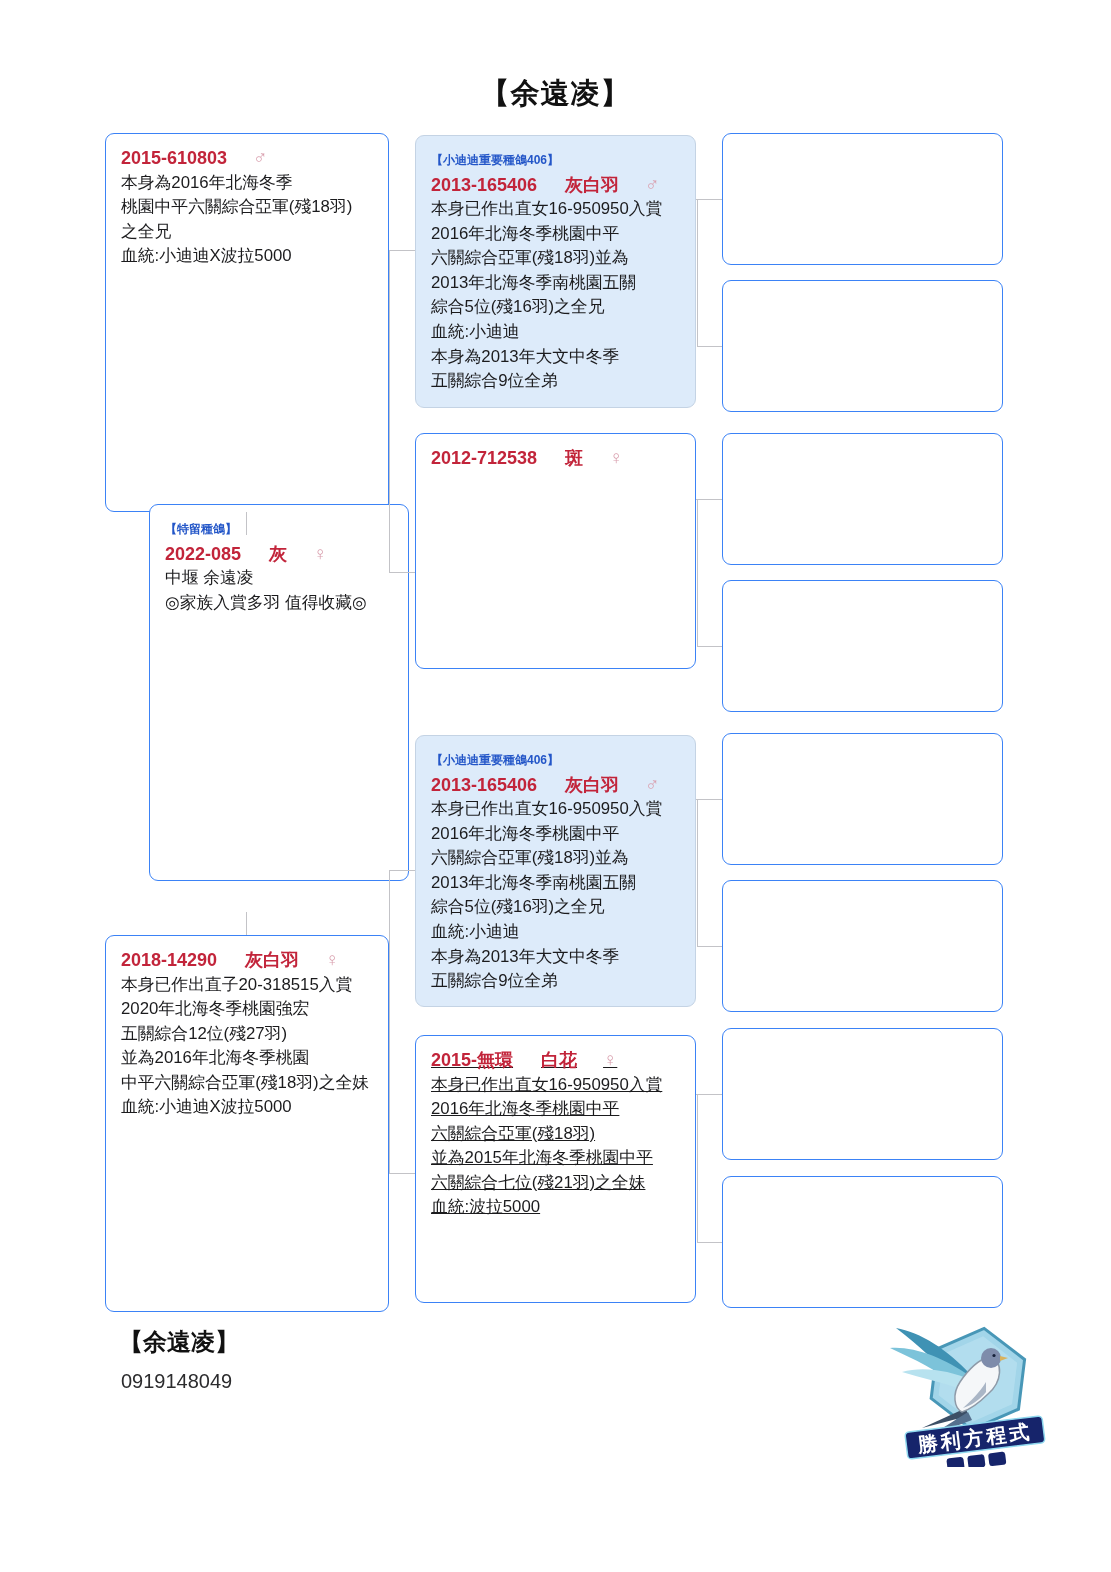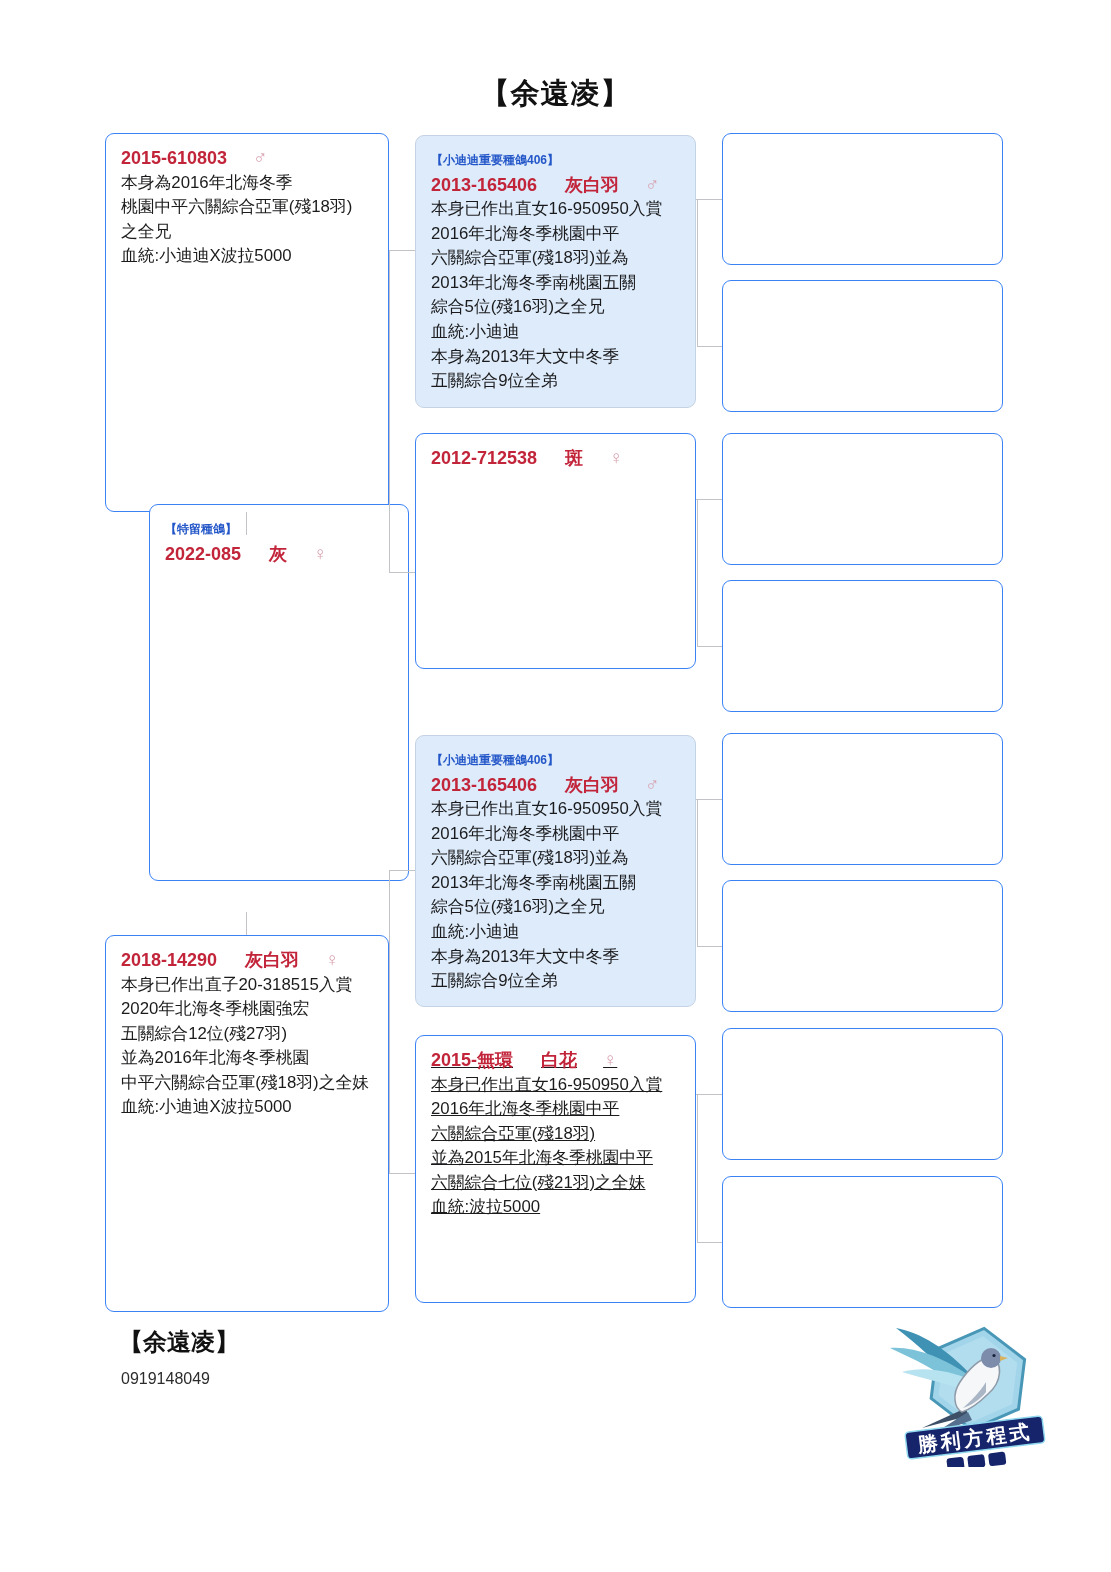--- a/index.html
+++ b/index.html
@@ -20,21 +20,21 @@
   .tag{color:var(--accent-blue);font-weight:bold;font-size:12px;line-height:24.5px;}
   .ringline{font-size:18px;font-weight:bold;color:var(--accent-red);line-height:24.5px;white-space:nowrap;}
   .ringline .cdesc{margin-left:28px;}
   .ringline .cdesc:empty{margin-left:0;}
   .ringline .sex{font-weight:normal;color:var(--sex-pink);margin-left:26px;font-size:19px;}
   .lines{font-size:16.8px;line-height:24.6px;color:#1b1b1d;}
   .hline,.vline{position:absolute;background:#c3c3c7;}
   .hline{height:1px;}
   .vline{width:1px;}
   .footer-name{position:absolute;left:119px;top:1326px;font-size:24px;font-weight:bold;color:#111;}
-  .footer-phone{position:absolute;left:121px;top:1370px;font-size:16px;color:#2c2c2e;}
+  .footer-phone{position:absolute;left:121px;top:1370px;font-size:20px;color:#2c2c2e;}
   .logo-wrap{position:absolute;left:878px;top:1312px;width:190px;height:155px;}
 </style>
 </head>
 <body>
 
 <div class="page-title">【余遠凌】</div>
 
 <div class="pbox" style="left:105px;top:133px;width:284px;height:379px;">
   <div class="ringline">
     <span>2015-610803</span><span class="cdesc"></span><span class="sex">♂</span>
@@ -45,20 +45,24 @@
       <div>之全兄</div>
       <div>血統:小迪迪X波拉5000</div>
     </div>
 </div>
 
 <div class="pbox" style="left:105px;top:504px;width:260px;height:377px;margin-left:44px;">
   <div class="tag">【特留種鴿】</div>
   <div class="ringline">
     <span>2022-085</span><span class="cdesc">灰</span><span class="sex">♀</span>
   </div>
+  <div class="lines">
+      <div>中堰 余遠凌</div>
+      <div>◎家族入賞多羽 值得收藏◎</div>
+    </div>
 </div>
 
 <div class="pbox" style="left:105px;top:935px;width:284px;height:377px;">
   <div class="ringline">
     <span>2018-14290</span><span class="cdesc">灰白羽</span><span class="sex">♀</span>
   </div>
   <div class="lines">
       <div>本身已作出直子20-318515入賞</div>
       <div>2020年北海冬季桃園強宏</div>
       <div>五關綜合12位(殘27羽)</div>

